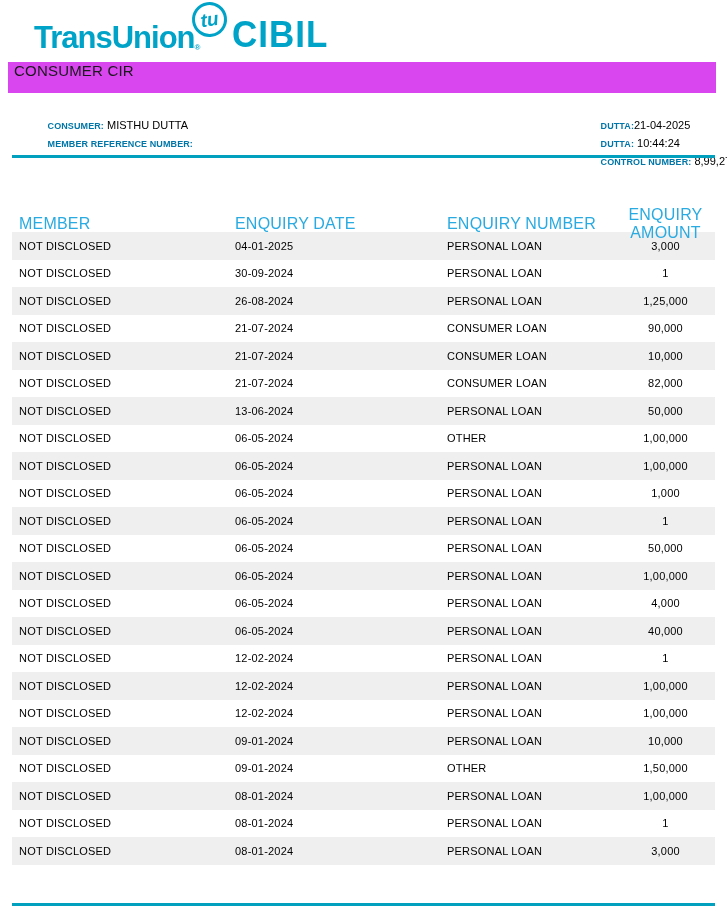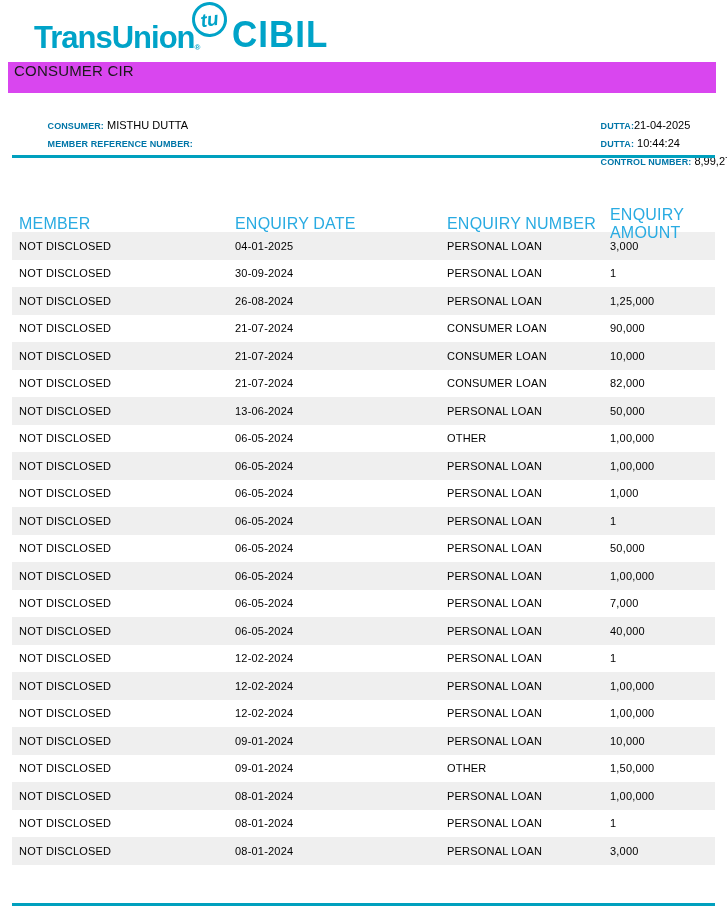--- a/index.html
+++ b/index.html
@@ -71,21 +71,21 @@
     grid-template-columns: 216px 212px 170px 1fr;
     align-items: center;
   }
   .t-head { height: 26px; }
   .t-head .t-cell {
     font-size: 16px; font-weight: normal; color: #29ABE2; letter-spacing: 0.2px;
   }
   .t-body .t-row { height: 27.5px; }
   .t-body .t-row.stripe { background: #EFEFEF; }
   .t-cell { font-size: 11px; color: #000; padding-left: 7px; letter-spacing: 0.2px; }
-  .t-cell.amount { text-align: left; padding-left: 0; padding-right: 4px; }
+  .t-cell.amount { text-align: center; padding-left: 0; padding-right: 4px; margin-left: 10px; }
 </style>
 </head>
 <body>
 
 <div class="page">
 
   <div class="logo-area">
     <div class="tu-wordmark"><span>TransUnion</span><span class="tu-reg">®</span></div>
     <div class="tu-monogram">
         <span>tu</span>
@@ -217,21 +217,21 @@
     <div class="t-cell">NOT DISCLOSED</div>
     <div class="t-cell">06-05-2024</div>
     <div class="t-cell">PERSONAL LOAN</div>
     <div class="t-cell amount">1,00,000</div>
   </div>
 
   <div class="t-row">
     <div class="t-cell">NOT DISCLOSED</div>
     <div class="t-cell">06-05-2024</div>
     <div class="t-cell">PERSONAL LOAN</div>
-    <div class="t-cell amount">7,000</div>
+    <div class="t-cell amount">4,000</div>
   </div>
 
   <div class="t-row stripe">
     <div class="t-cell">NOT DISCLOSED</div>
     <div class="t-cell">06-05-2024</div>
     <div class="t-cell">PERSONAL LOAN</div>
     <div class="t-cell amount">40,000</div>
   </div>
 
   <div class="t-row">

